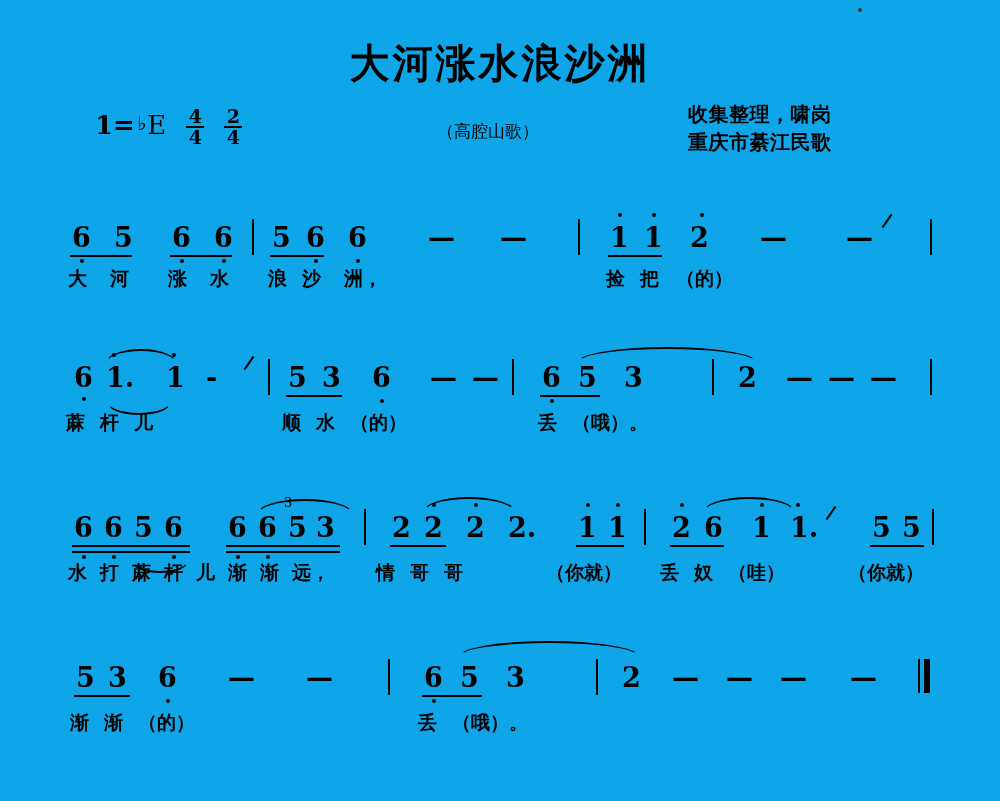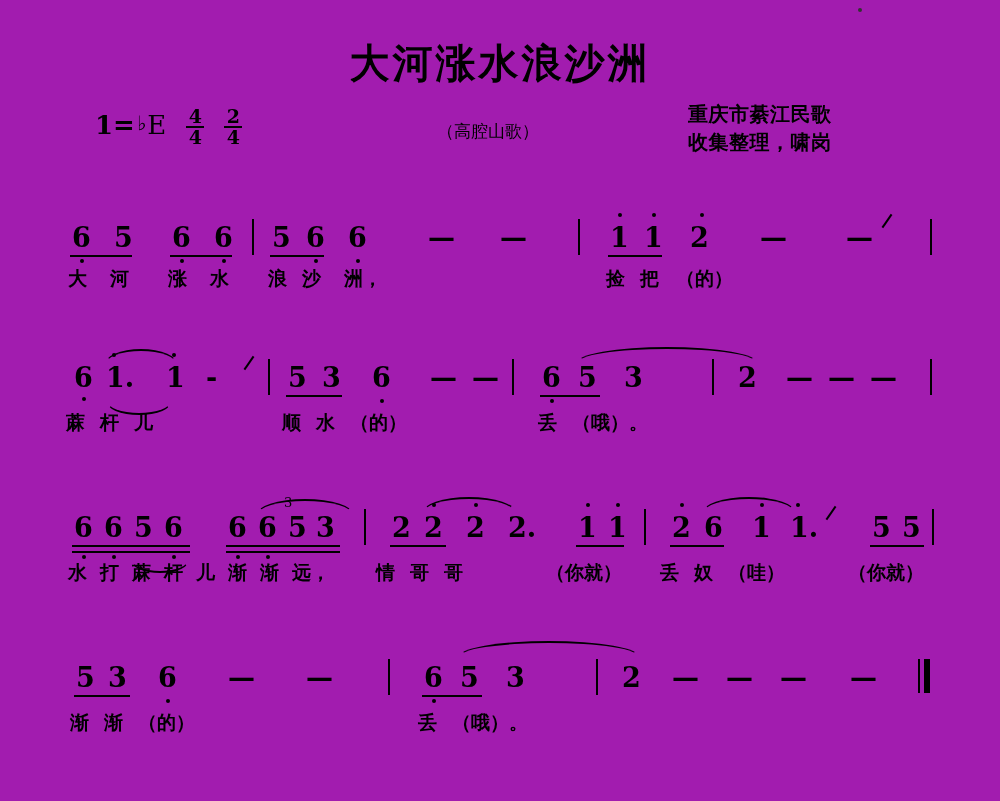--- a/index.html
+++ b/index.html
@@ -12,21 +12,21 @@
     height: 801px;
     position: relative;
     font-family: "Liberation Serif", "DejaVu Serif", serif;
     color: #000000;
     overflow: hidden;
   }
   .sheet {
     position: relative;
     width: 1000px;
     height: 801px;
-    background: #a21caf;
+    background: #0ea5e9;
   }
   .corner-dot {
     position: absolute;
     top: 8px;
     left: 858px;
     width: 4px;
     height: 4px;
     background: #333;
     border-radius: 50%;
   }
@@ -229,22 +229,22 @@
     <span class="meter">
       <span class="num">2</span>
       <span class="bar"></span>
       <span class="den">4</span>
     </span>
   </div>
 
   <div class="subtitle">（高腔山歌）</div>
 
   <div class="credits">
+    <div>收集整理，啸岗</div>
     <div>重庆市綦江民歌</div>
-    <div>收集整理，啸岗</div>
   </div>
 
   <div class="system sys1">
 
     <div class="note" style="left:72px;  top:18px;">6</div>
     <div class="note" style="left:114px; top:18px;">5</div>
     <div class="underline" style="left:70px; top:50px; width:62px;"></div>
     <div class="dot-below" style="left:80px; top:54px;"></div>
 
     <div class="note" style="left:172px; top:18px;">6</div>

